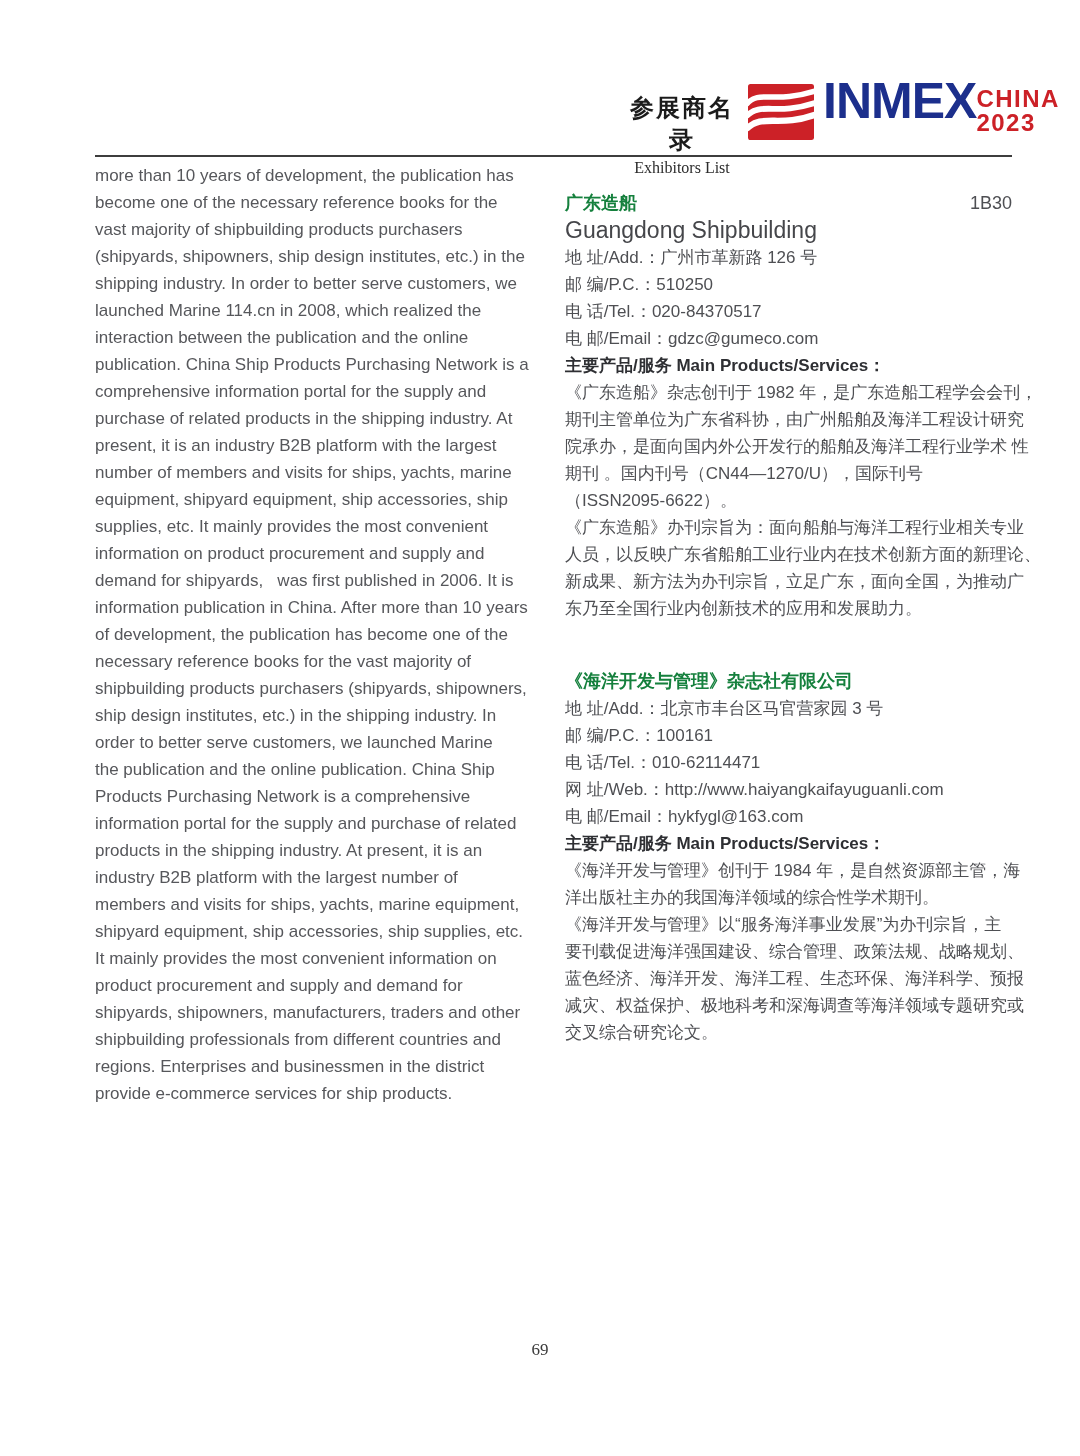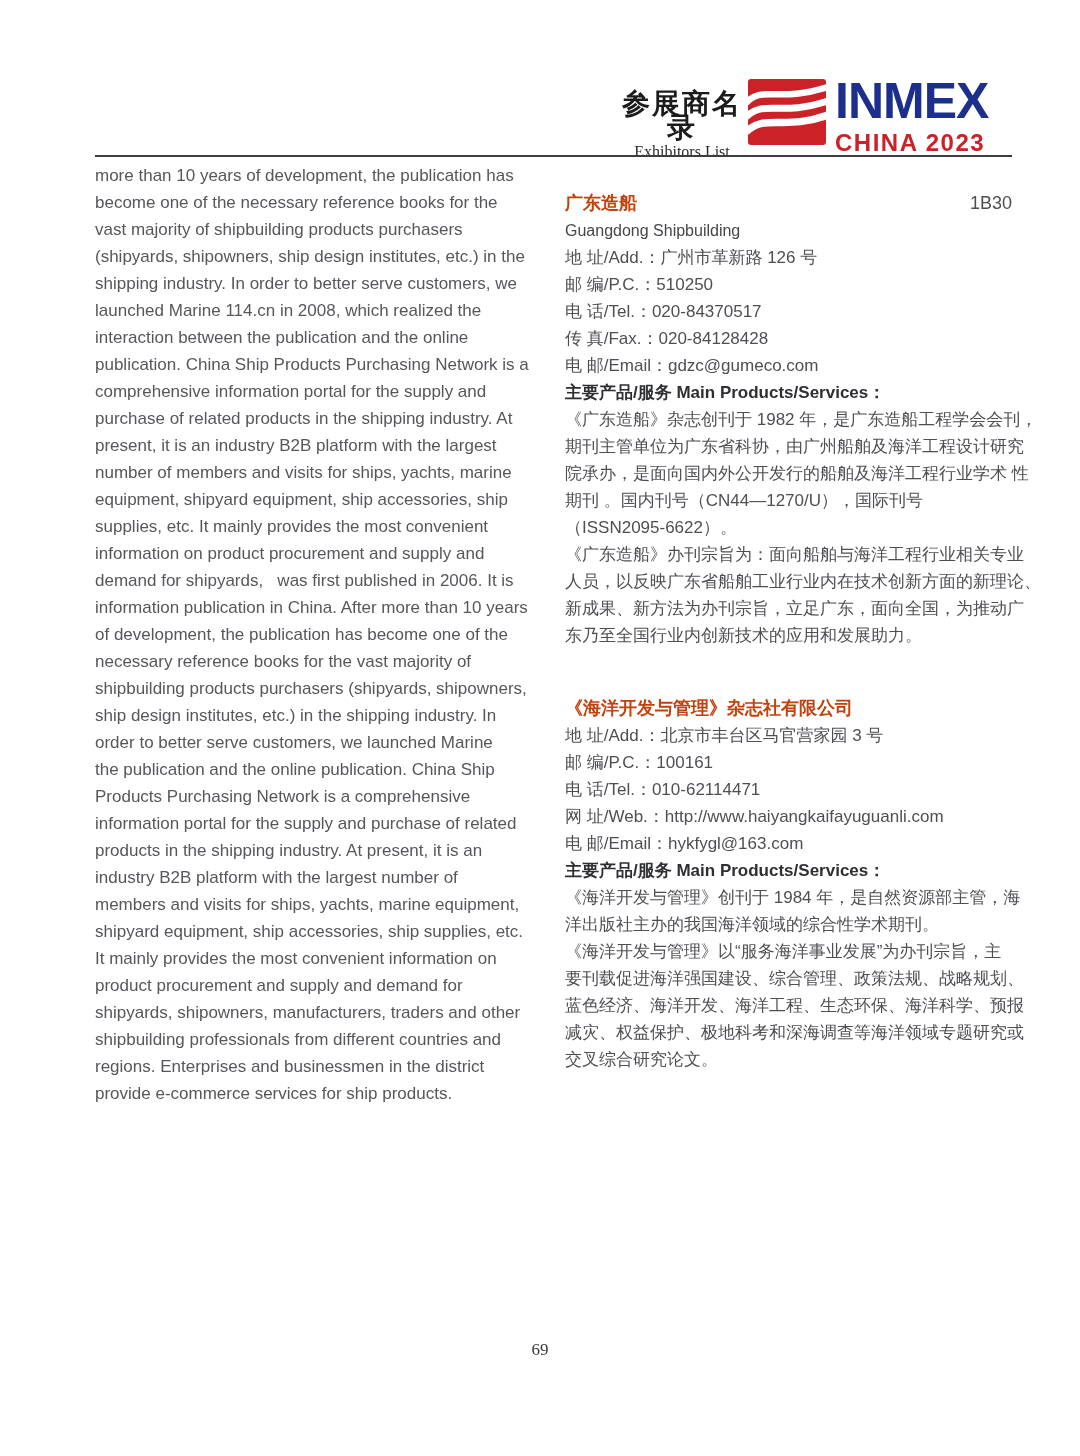--- a/index.html
+++ b/index.html
@@ -2,36 +2,36 @@
 <html><head>
 <meta charset="utf-8">
 <style>
   html,body{margin:0;padding:0;}
   body{
     width:1080px;height:1456px;background:#ffffff;position:relative;
     font-family:"Liberation Sans",sans-serif;overflow:hidden;
   }
   
   .header-titles{position:absolute;left:620px;top:92px;width:124px;text-align:center;}
-  .title-cn{font-size:28px;font-weight:bold;color:#1b1b1b;letter-spacing:2px;line-height:24px;}
+  .title-cn{font-size:24px;font-weight:bold;color:#1b1b1b;letter-spacing:2px;line-height:32px;}
   .title-en{font-family:"Liberation Serif",serif;font-size:16px;color:#2c2c2c;margin-top:3px;}
   .logo{position:absolute;left:748px;top:79px;display:flex;align-items:flex-start;}
   .logo-waves{width:78px;height:66px;display:block;}
-  .logo-text{margin-left:9px;display:flex;flex-direction:column;}
+  .logo-text{margin-left:9px;display:flex;flex-direction:row;}
   .logo-inmex{font-size:50px;font-weight:bold;letter-spacing:-1px;line-height:44px;}
   .logo-china{font-size:24px;font-weight:bold;letter-spacing:1.5px;line-height:24px;margin-top:8px;}
   .rule{position:absolute;left:95px;top:155px;width:917px;height:2px;background:#3d3d3d;}
   
   .left-col{position:absolute;left:95px;top:162px;width:445px;font-size:17px;line-height:27px;color:#56575b;}
   .left-col .pline{white-space:pre;}
   .right-col{position:absolute;left:565px;top:162px;width:447px;font-size:17px;line-height:27px;color:#4e4f53;}
   .entry-head{display:flex;justify-content:space-between;align-items:baseline;}
-  .t-cn{font-weight:bold;font-size:18px;color:#c2410c;white-space:pre;}
+  .t-cn{font-weight:bold;font-size:18px;color:#15803d;white-space:pre;}
   .booth{font-size:18px;color:#4e4f53;margin-top:28px;}
-  .t-en{font-size:16px;color:#45464a;}
+  .t-en{font-size:23px;color:#45464a;}
   .cline,.dline{white-space:pre;}
   .plabel{font-weight:bold;color:#2e2f33;white-space:pre;}
   .entry-2{margin-top:46px;}
   
   .page-number{position:absolute;left:0;top:1340px;width:1080px;text-align:center;
     font-family:"Liberation Serif",serif;font-size:17px;color:#3a3a3a;}
 </style>
 </head>
 <body>
 
@@ -100,21 +100,20 @@
     <div class="entry-head">
       <span class="t-cn">广东造船</span>
       <span class="booth">1B30</span>
     </div>
     <div class="t-en">Guangdong Shipbuilding</div>
     <div>
 
     <div class="cline">地 址/Add.：广州市革新路 126 号</div>
         <div class="cline">邮 编/P.C.：510250</div>
         <div class="cline">电 话/Tel.：020-84370517</div>
-        <div class="cline">传 真/Fax.：020-84128428</div>
         <div class="cline">电 邮/Email：gdzc@gumeco.com</div>
       </div>
     <div class="plabel">主要产品/服务 Main Products/Services：</div>
     <div>
 
     <div class="dline">《广东造船》杂志创刊于 1982 年，是广东造船工程学会会刊，</div>
         <div class="dline">期刊主管单位为广东省科协，由广州船舶及海洋工程设计研究</div>
         <div class="dline">院承办，是面向国内外公开发行的船舶及海洋工程行业学术 性</div>
         <div class="dline">期刊 。国内刊号（CN44—1270/U），国际刊号</div>
         <div class="dline">（ISSN2095-6622）。</div>

